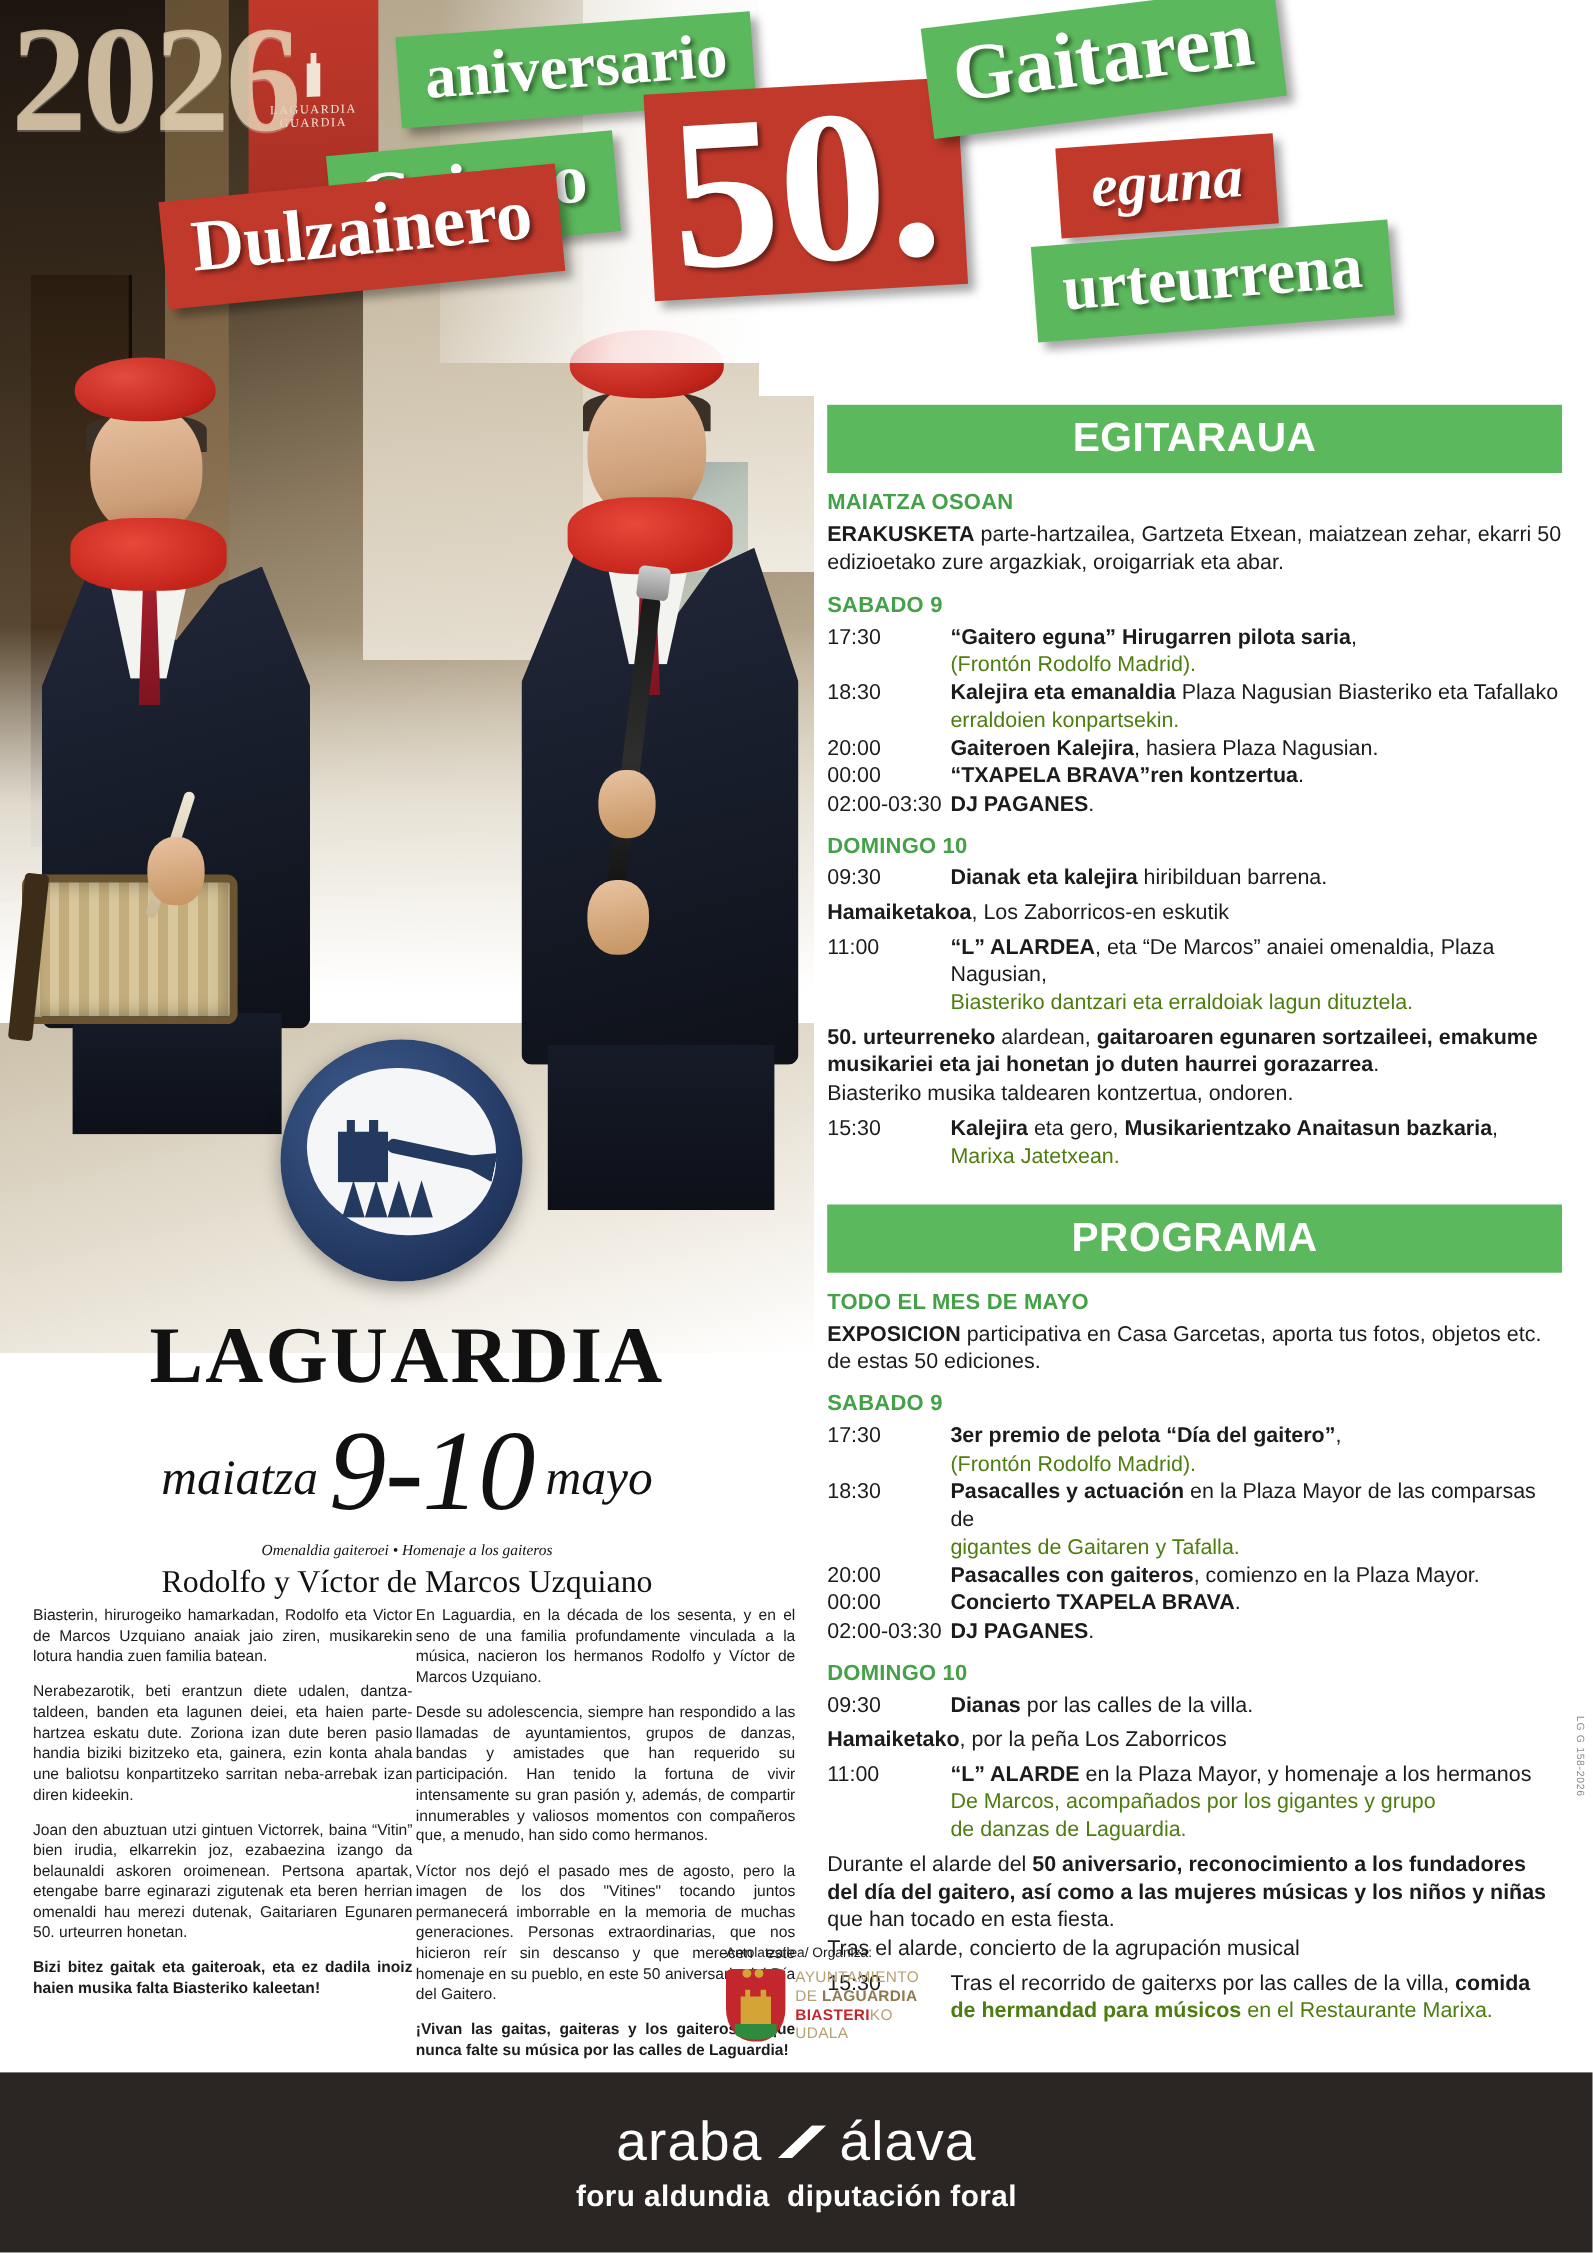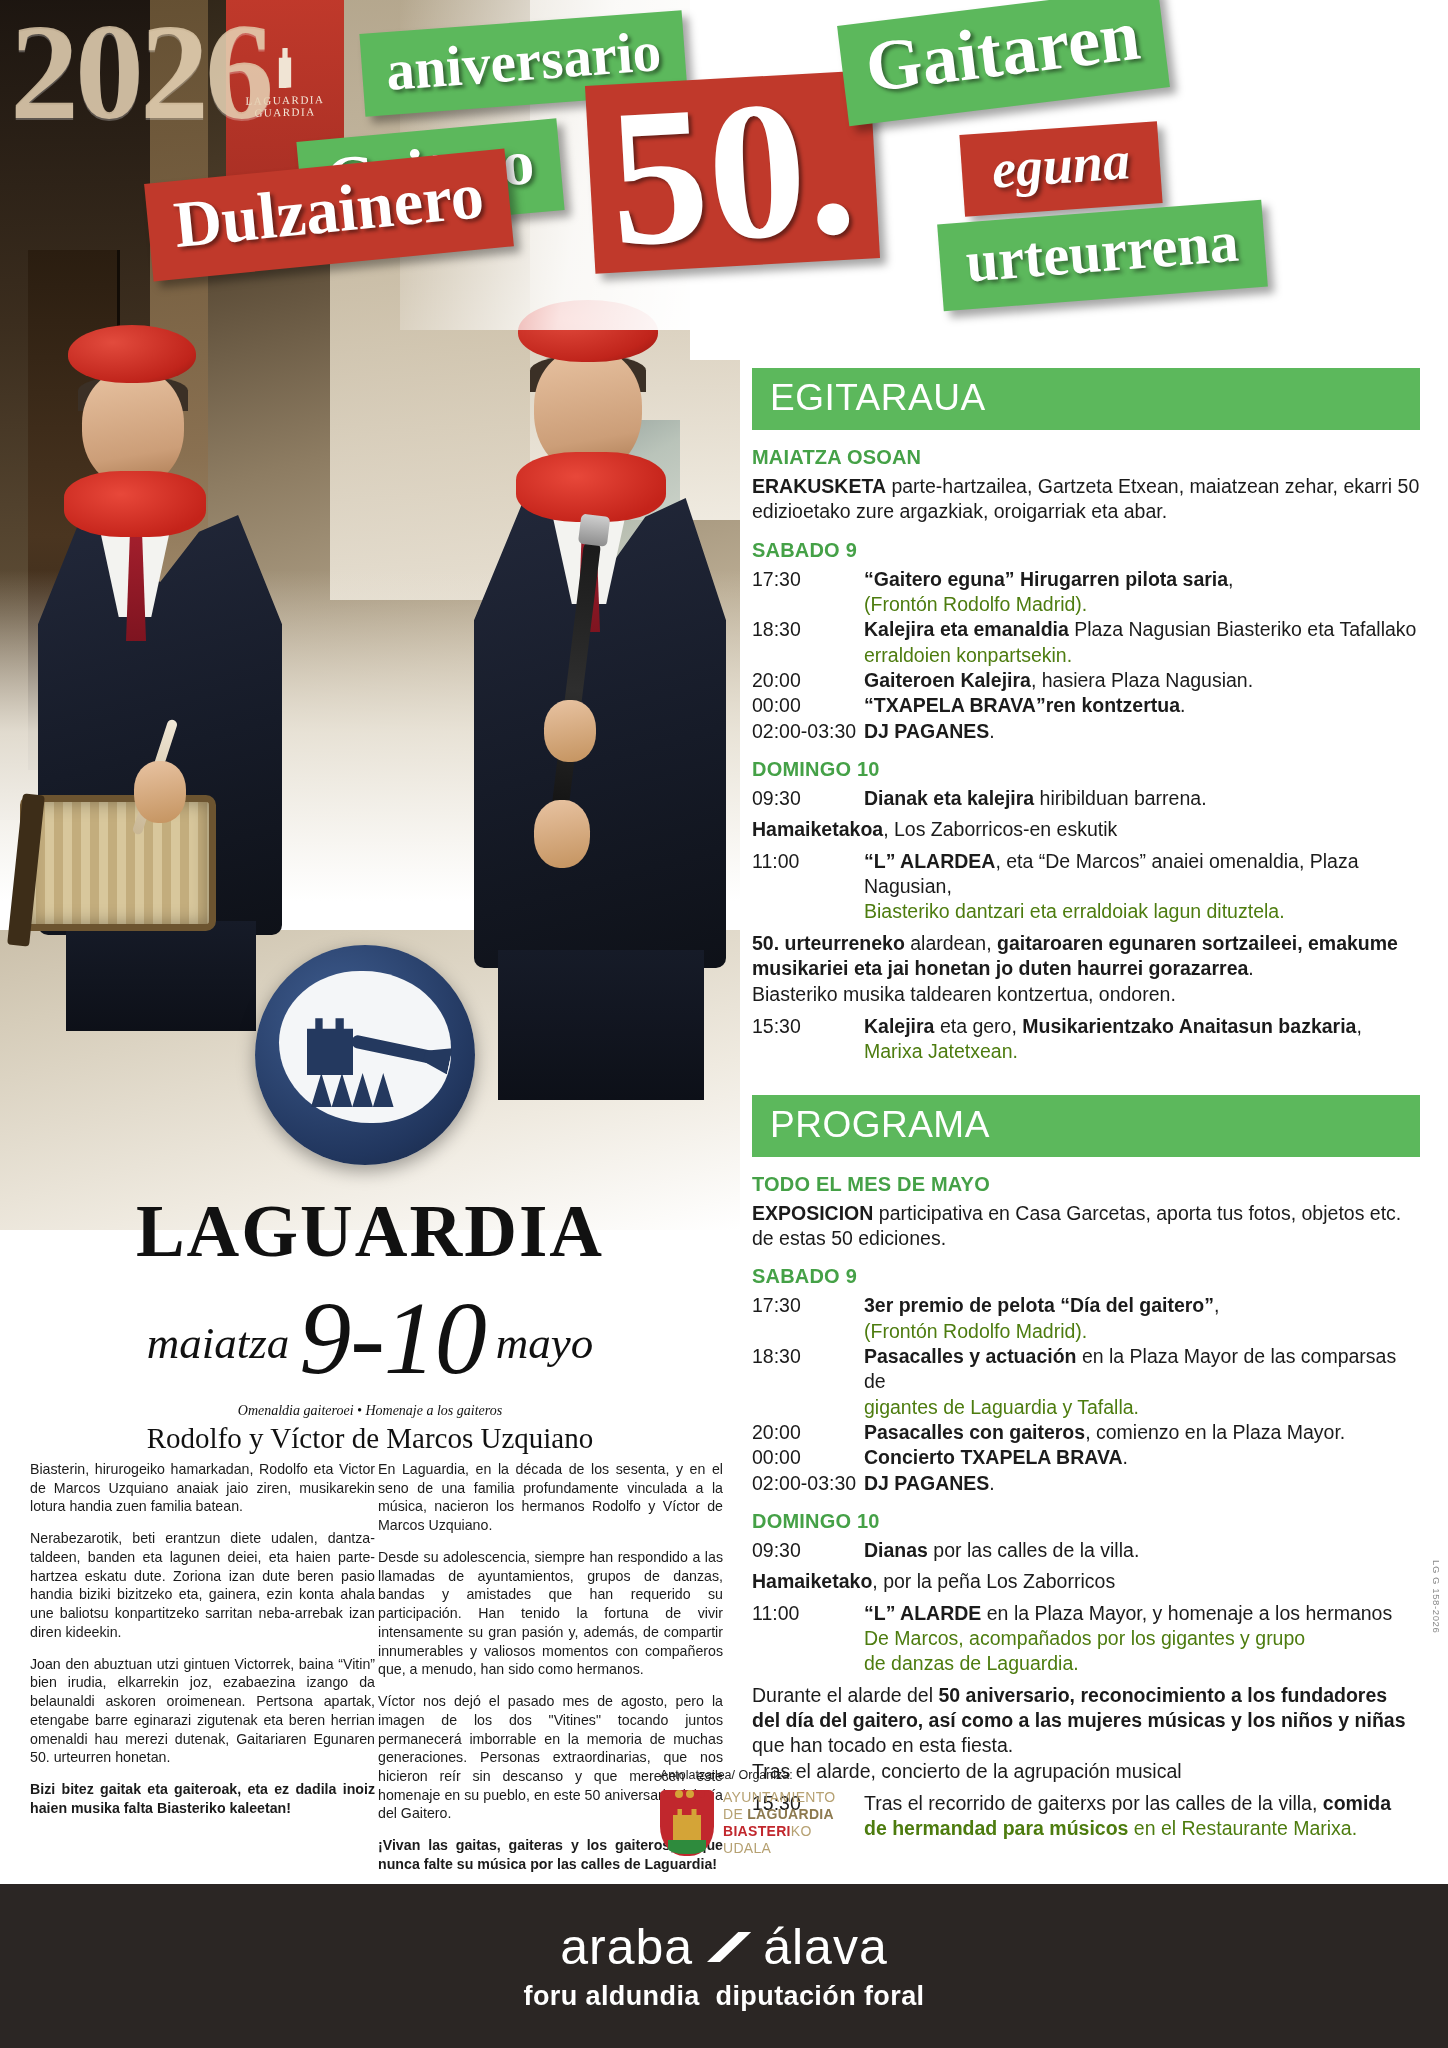--- a/index.html
+++ b/index.html
@@ -136,22 +136,22 @@
   .b-gaitaren { left:842px; top:6px; padding:4px 24px 14px; font-size:72px;
       transform: rotate(-7deg); z-index:4; }
   .b-eguna { left:962px; top:128px; padding:6px 30px 14px; font-size:54px;
       font-style:italic; transform: rotate(-4deg); z-index:2; }
   .b-urteurrena { left:940px; top:212px; padding:6px 26px 14px; font-size:58px;
       transform: rotate(-4.4deg); z-index:2; }
 
   
   .rightcol { position:absolute; left:752px; top:368px; width:668px; }
   .sec-title {
-    background:#5cb85c; color:#ffffff; font-weight:400; font-size:37px;
-    letter-spacing:.5px; text-align:left; padding:9px 18px 11px; margin-bottom:16px;
+    background:#5cb85c; color:#ffffff; font-weight:700; font-size:37px;
+    letter-spacing:.5px; text-align:center; padding:9px 18px 11px; margin-bottom:16px;
   }
   .sec-title.prog { margin-top:6px; }
   .daytitle { color:#45a147; font-weight:700; font-size:20px; letter-spacing:.2px;
      margin:14px 0 5px; }
   .daytitle.first { margin-top:2px; }
   .para { font-size:19.5px; line-height:1.3; color:#1b1b1b; margin-bottom:4px; }
   .para b { font-weight:700; }
   .row { display:flex; font-size:19.5px; line-height:1.3; color:#1b1b1b; }
   .row .t { width:112px; flex:0 0 112px; }
   .row .d { flex:1; }
@@ -378,21 +378,21 @@
       <div class="row">
         <div class="t">17:30</div>
         <div class="d"><b>3er premio de pelota “Día del gaitero”</b><span>,</span></div>
       </div>
       <div class="cont">(Frontón Rodolfo Madrid).</div>
 
       <div class="row">
         <div class="t">18:30</div>
         <div class="d"><b>Pasacalles y actuación</b><span> en la Plaza Mayor de las comparsas de</span></div>
       </div>
-      <div class="cont">gigantes de Laguardia y Tafalla.</div>
+      <div class="cont">gigantes de Gaitaren y Tafalla.</div>
 
       <div class="row">
         <div class="t">20:00</div>
         <div class="d"><b>Pasacalles con gaiteros</b><span>, comienzo en la Plaza Mayor.</span></div>
       </div>
 
       <div class="row">
         <div class="t">00:00</div>
         <div class="d"><b>Concierto TXAPELA BRAVA</b><span>.</span></div>
       </div>

